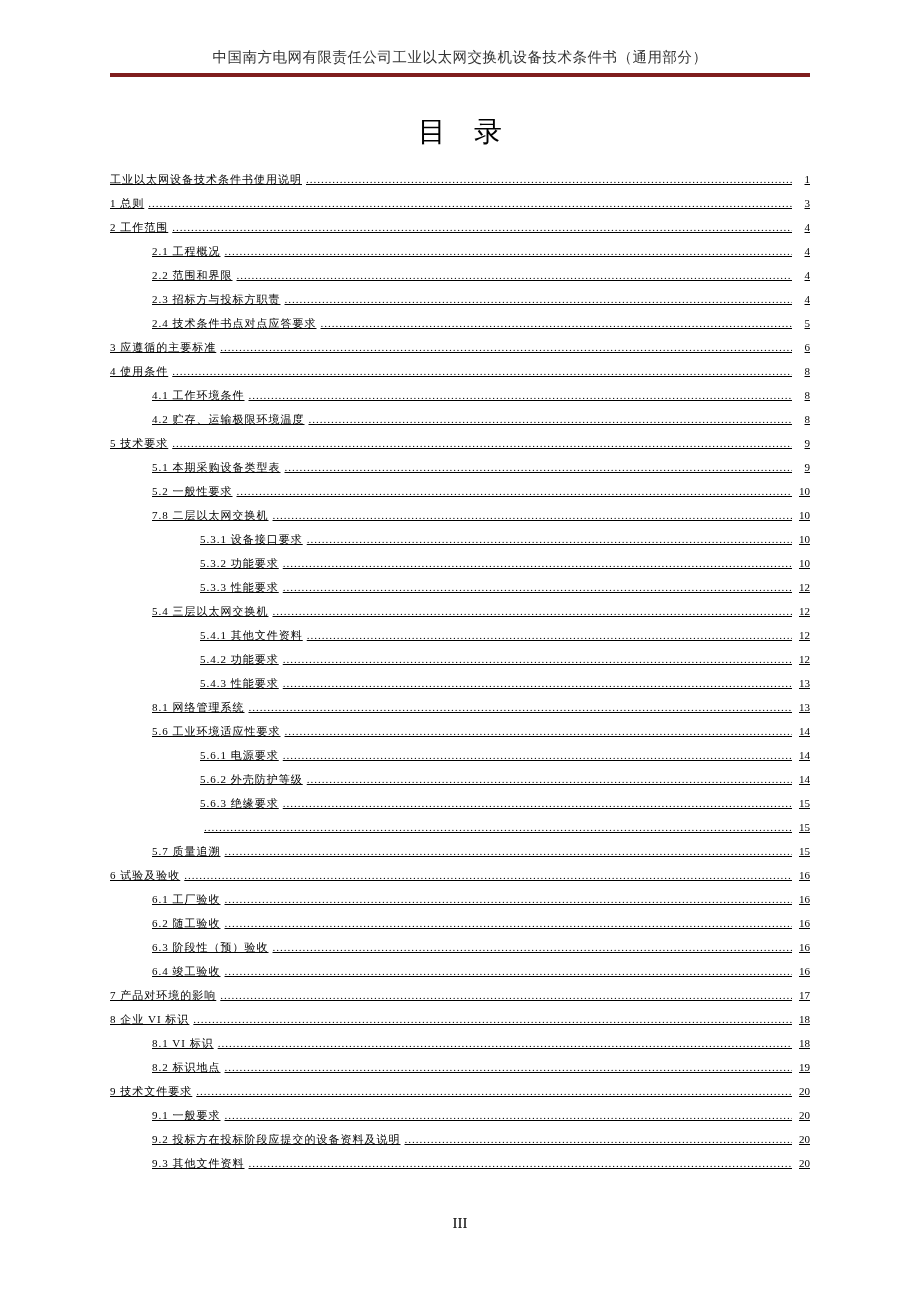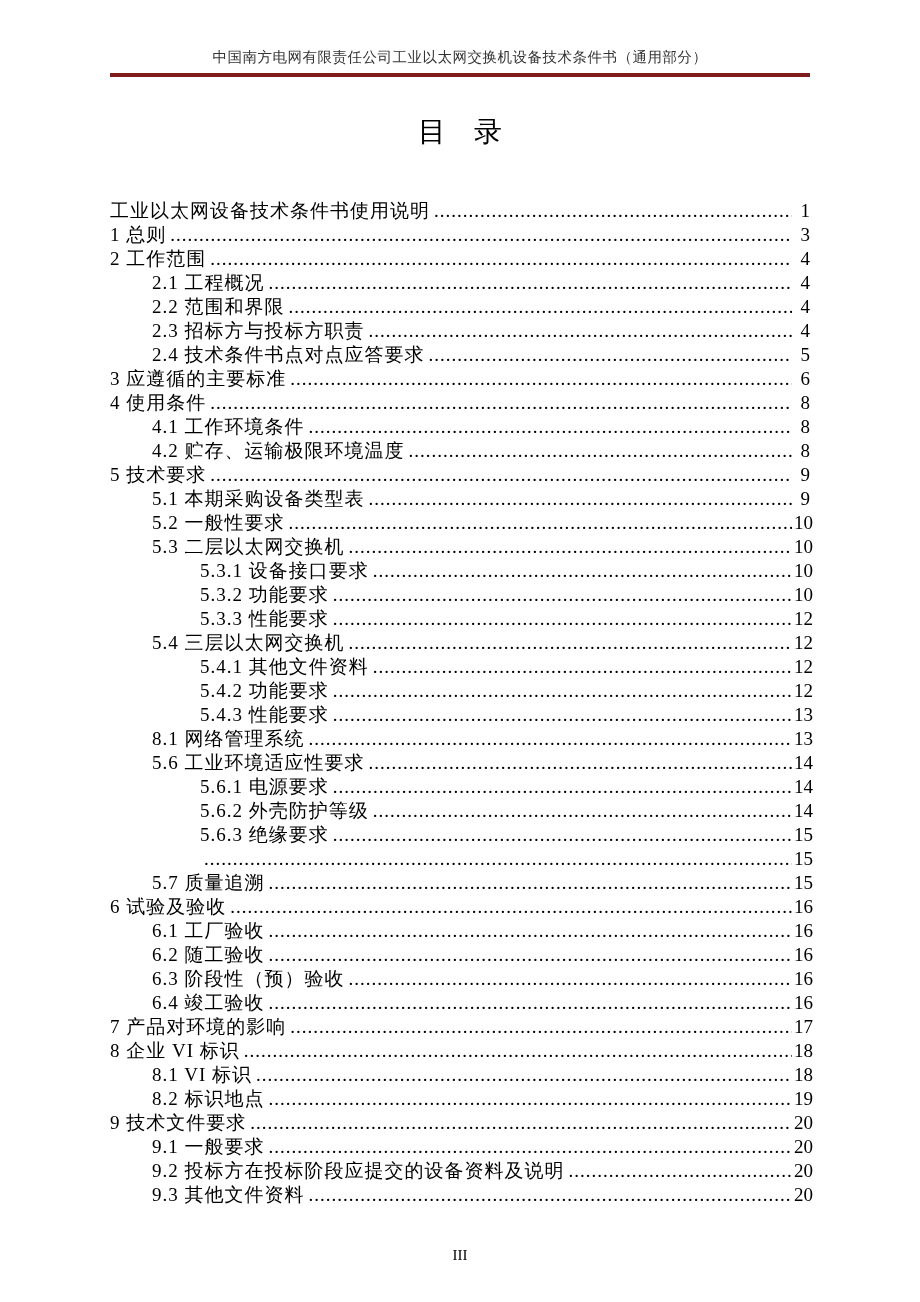--- a/index.html
+++ b/index.html
@@ -22,31 +22,32 @@
       padding-bottom: 6px;
       border-bottom: 4px solid #7f1d1d;
       margin-bottom: 36px;
     }
     .title {
       text-align: center;
       font-size: 28px;
       font-family: "KaiTi", "楷体", serif;
       letter-spacing: 28px;
       padding-left: 28px;
-      margin-bottom: 48px;
+      margin-bottom: 16px;
       color: #000;
       font-weight: 500;
     }
     .toc { }
     .toc-entry {
       display: flex;
       align-items: flex-end;
-      font-size: 19px;
+      font-size: 11px;
       line-height: 24px;
       white-space: nowrap;
+      text-decoration: underline;
     }
     .toc-l0 { padding-left: 0; }
     .toc-l1 { padding-left: 42px; }
     .toc-l2 { padding-left: 90px; }
     .toc-label {
       font-family: "SimSun", "宋体", serif;
       letter-spacing: 1px;
       color: #000;
     }
     .leader {
@@ -145,21 +146,21 @@
         <span class="toc-label">5.1 本期采购设备类型表</span>
         <span class="leader"></span>
         <span class="toc-page">9</span>
       </div>
       <div class="toc-entry toc-l1">
         <span class="toc-label">5.2 一般性要求</span>
         <span class="leader"></span>
         <span class="toc-page">10</span>
       </div>
       <div class="toc-entry toc-l1">
-        <span class="toc-label">5.3 二层以太网交换机</span>
+        <span class="toc-label">7.8 二层以太网交换机</span>
         <span class="leader"></span>
         <span class="toc-page">10</span>
       </div>
       <div class="toc-entry toc-l2">
         <span class="toc-label">5.3.1 设备接口要求</span>
         <span class="leader"></span>
         <span class="toc-page">10</span>
       </div>
       <div class="toc-entry toc-l2">
         <span class="toc-label">5.3.2 功能要求</span>

